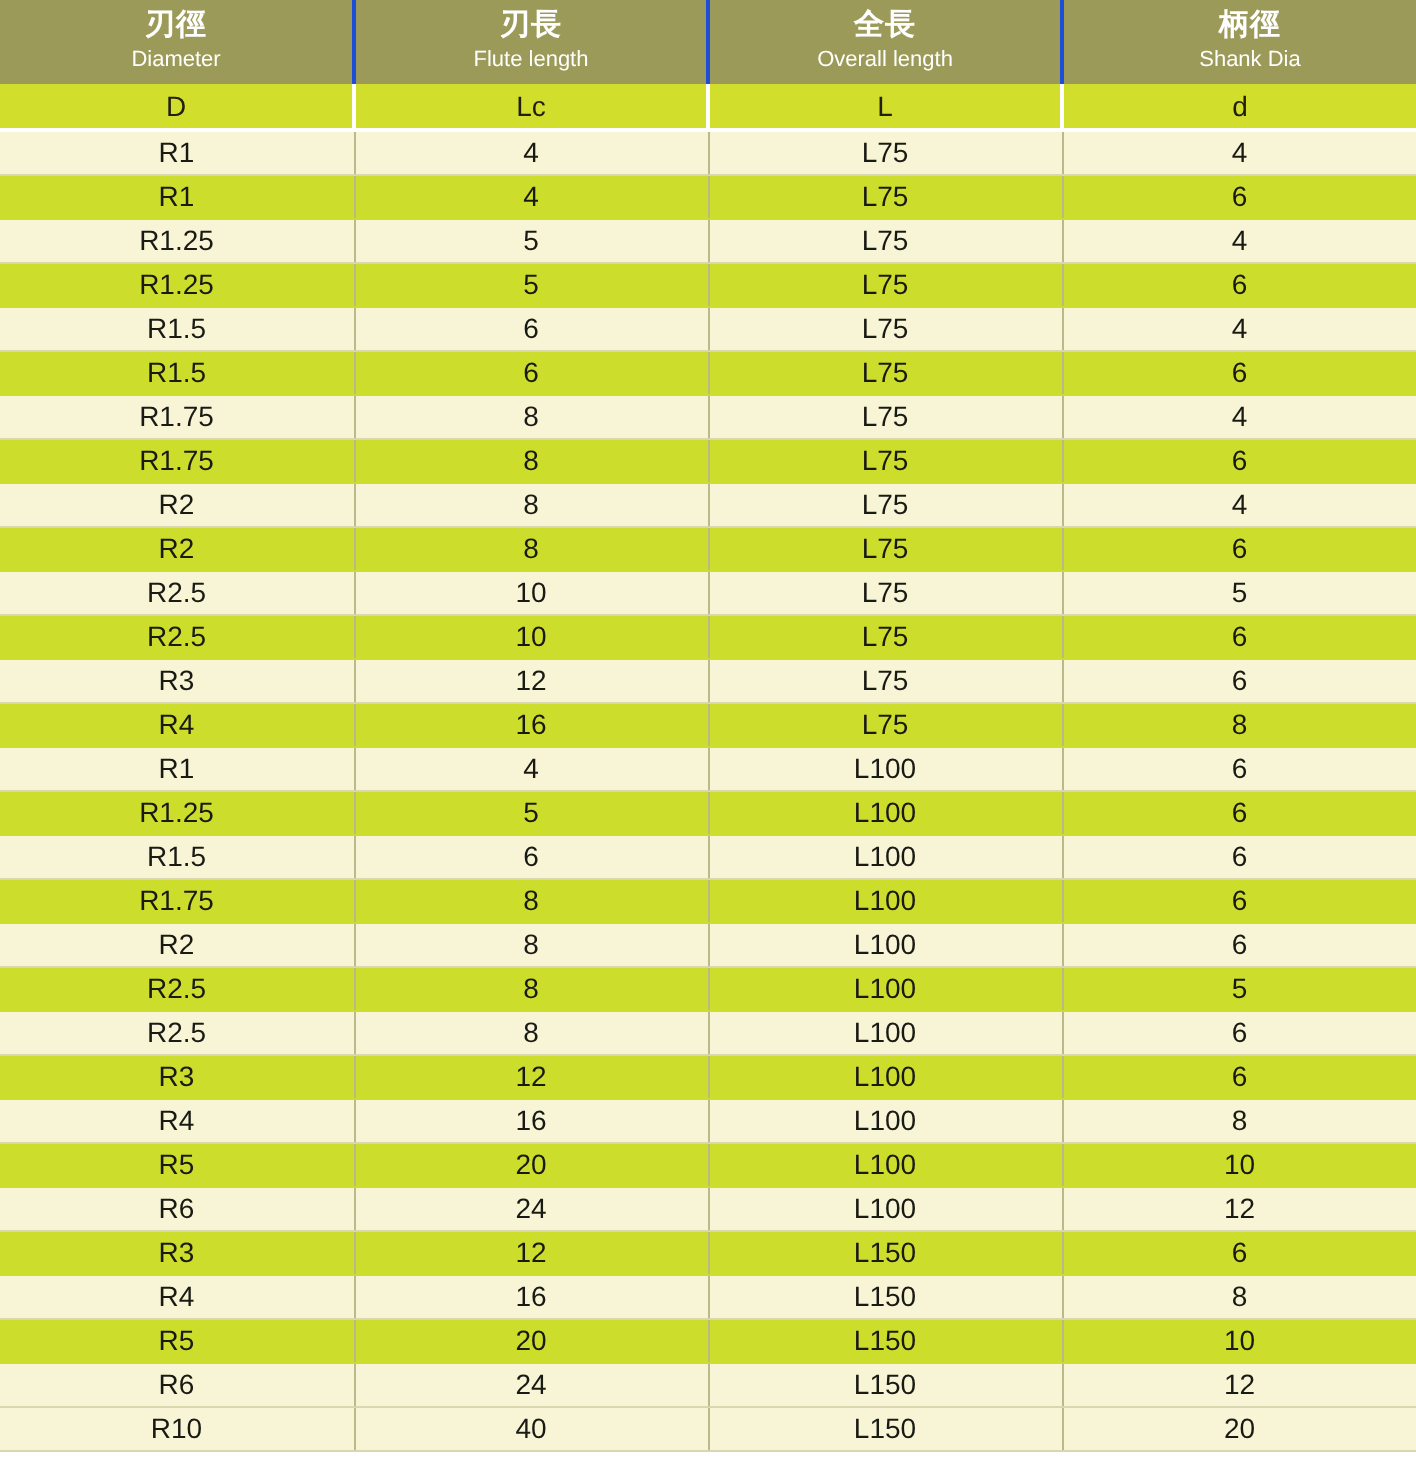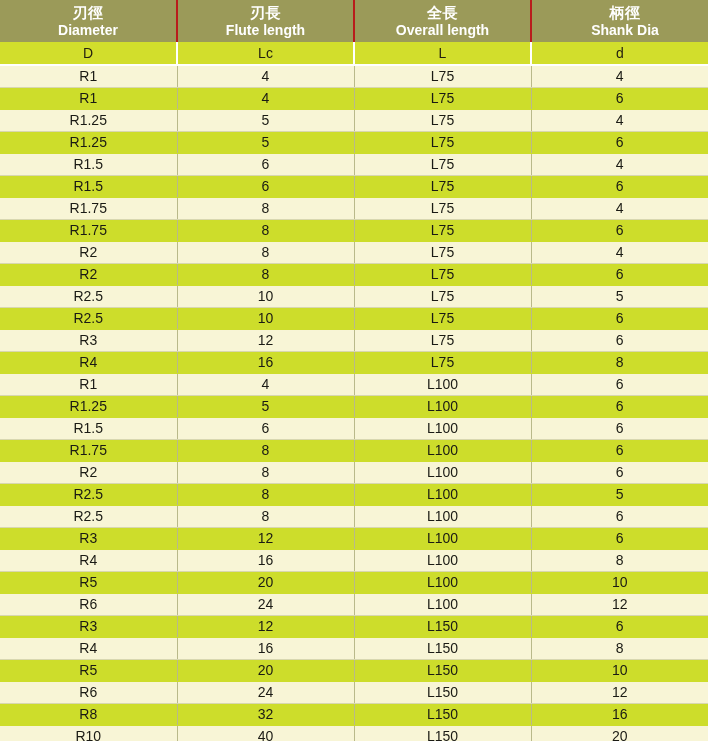--- a/index.html
+++ b/index.html
@@ -25,37 +25,37 @@
 
   
   thead .hdr-top th {
     background: #9b9a59;
     color: #ffffff;
     text-align: center;
     vertical-align: middle;
     padding: 3px 2px 4px 2px;
     height: 42px;
     box-sizing: border-box;
-    border-right: 2px solid #b91c1c;
+    border-right: 2px solid #1d4ed8;
     border-bottom: 0;
     font-weight: normal;
   }
   thead .hdr-top th:last-child { border-right: 0; padding-left: 12px; }
   .hdr-cn {
     display: block;
     font-size: 15px;
     line-height: 18px;
     font-weight: bold;
     letter-spacing: 0.5px;
   }
   .hdr-en {
     display: block;
-    font-size: 14px;
+    font-size: 11px;
     line-height: 16px;
-    font-weight: bold;
+    font-weight: normal;
   }
   thead .hdr-sub th {
     background: #d2de2c;
     color: #231f10;
     text-align: center;
     vertical-align: middle;
     height: 22px;
     padding: 0;
     font-size: 14px;
     font-weight: normal;
@@ -294,26 +294,20 @@
           <td>20</td>
           <td>L150</td>
           <td>10</td>
         </tr>
         <tr class="odd">
           <td>R6</td>
           <td>24</td>
           <td>L150</td>
           <td>12</td>
         </tr>
-        <tr class="even">
-          <td>R8</td>
-          <td>32</td>
-          <td>L150</td>
-          <td>16</td>
-        </tr>
         <tr class="odd">
           <td>R10</td>
           <td>40</td>
           <td>L150</td>
           <td>20</td>
         </tr>
       </tbody>
   </table>
 </div>
 

